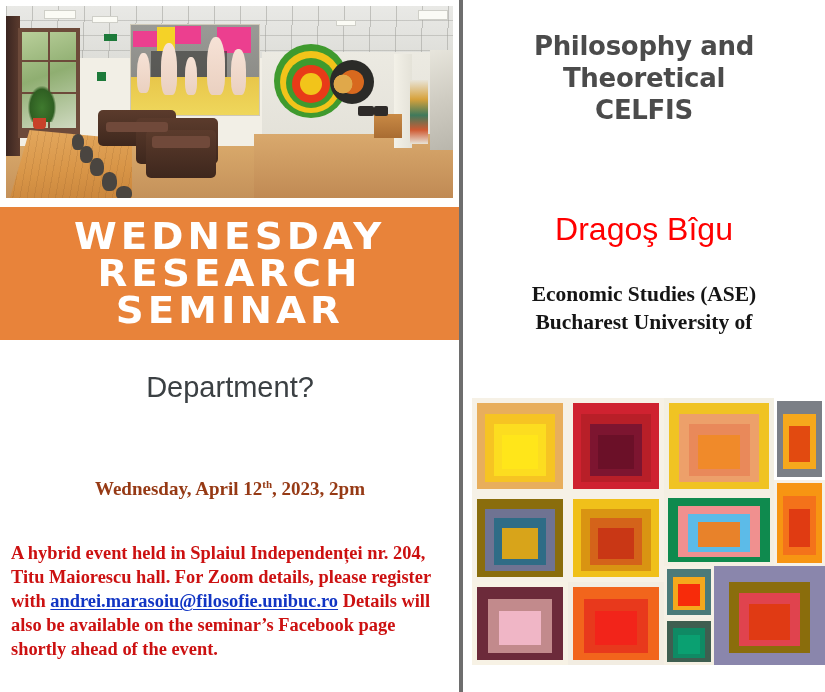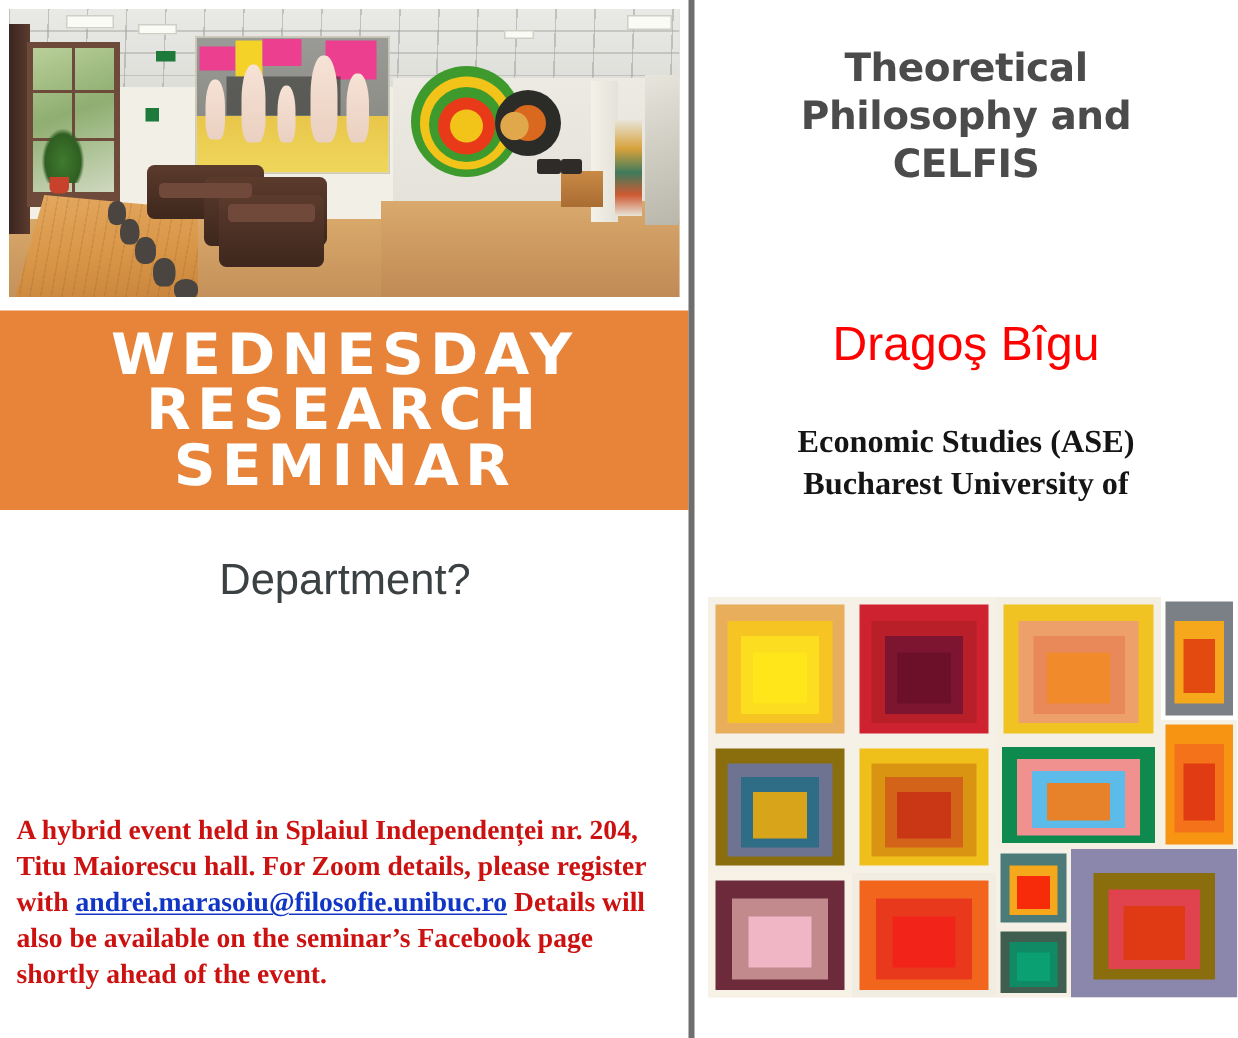--- a/index.html
+++ b/index.html
@@ -289,32 +289,33 @@
     <div id="banner">
       <div class="bline">Wednesday</div>
       <div class="bline">Research</div>
       <div class="bline">Seminar</div>
     </div>
 
     <div id="talk-title">
       <div>Department?</div>
     </div>
 
+    <div id="talk-date"><span>Wednesday, April 12</span><sup>th</sup><span>, 2023, 2pm</span></div>
 
     <div id="event-details"><span>A hybrid event held in Splaiul Independenței nr. 204, Titu Maiorescu hall. For Zoom details, please register with </span><a class="mail" href="#">andrei.marasoiu@filosofie.unibuc.ro</a><span> Details will also be available on the seminar’s Facebook page shortly ahead of the event.</span></div>
 
   </div>
 
   <div id="column-divider"></div>
 
   <div id="right-column">
 
     <div id="dept-name">
+      <div>Philosophy and</div>
       <div>Theoretical</div>
-      <div>Philosophy and</div>
       <div>CELFIS</div>
     </div>
 
     <div id="speaker-name">Dragoş Bîgu</div>
 
     <div id="speaker-affiliation">
       <div>Economic Studies (ASE)</div>
       <div>Bucharest University of</div>
     </div>
 

